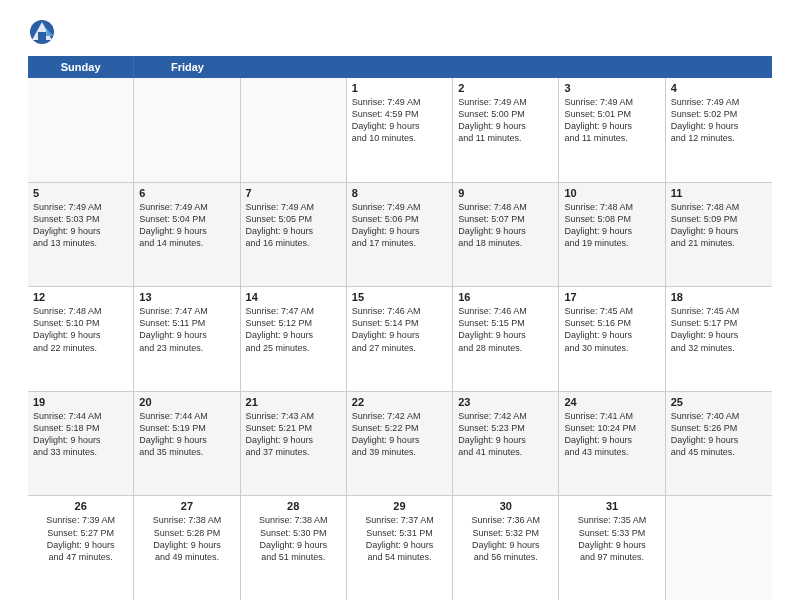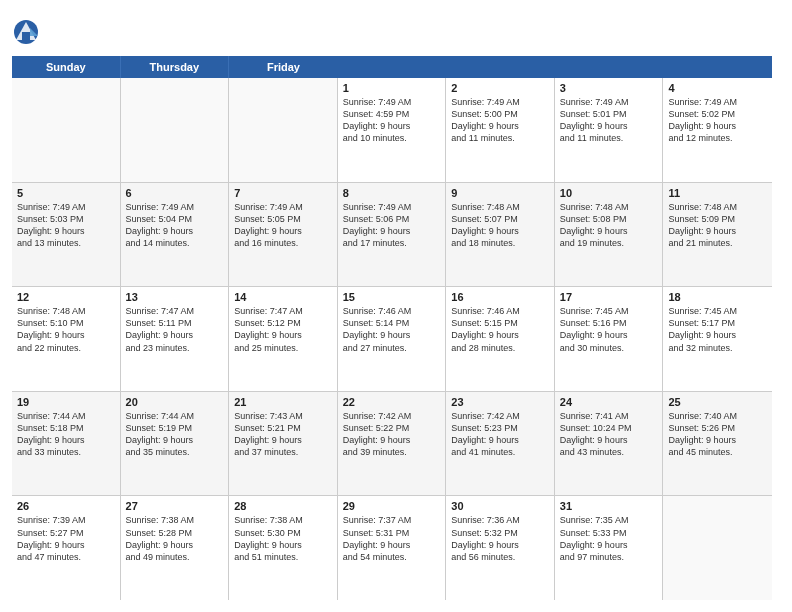--- a/index.html
+++ b/index.html
@@ -6,21 +6,21 @@
     body {
       width: 792px;
       height: 612px;
       font-family: Arial, sans-serif;
       background: #fff;
       overflow: hidden;
     }
     .page {
       width: 792px;
       height: 612px;
-      padding: 18px 20px 12px 12px;
+      padding: 18px 20px 12px 28px;
       display: flex;
       flex-direction: column;
     }
     .header {
       display: flex;
       justify-content: space-between;
       align-items: flex-start;
       margin-bottom: 10px;
     }
     .logo {
@@ -84,21 +84,21 @@
       flex: 1;
       display: flex;
       flex-direction: column;
     }
     .cal-row {
       flex: 1;
       display: grid;
       grid-template-columns: repeat(7, 1fr);
       border-bottom: 1px solid #ccc;
     }
-    .cal-row:last-child { border-bottom: none; }
+    .cal-row:last-child { border-bottom: none; text-align: center; }
     .cal-cell {
       border-right: 1px solid #ccc;
       padding: 4px 5px;
       font-size: 9.5px;
       color: #333;
       vertical-align: top;
       background: #fff;
       min-height: 0;
     }
     .cal-cell:last-child { border-right: none; }
@@ -135,21 +135,20 @@
     </div>
     <div class="title-block">
       <div class="main-title"></div>
       <div class="subtitle"></div>
     </div>
   </div>
 
   <div class="calendar">
     <div class="cal-header">
     <div class="cal-header-cell">Sunday</div>
-        <div class="cal-header-cell">Thursday</div>
         <div class="cal-header-cell">Friday</div>
       </div>
     <div class="cal-body">
     <div class="cal-row">
           <div class="cal-cell empty"></div>
           <div class="cal-cell empty"></div>
           <div class="cal-cell empty"></div>
           <div class="cal-cell">
             <div class="day-number">1</div>
             <div class="cell-text">Sunrise: 7:49 AM</div>

